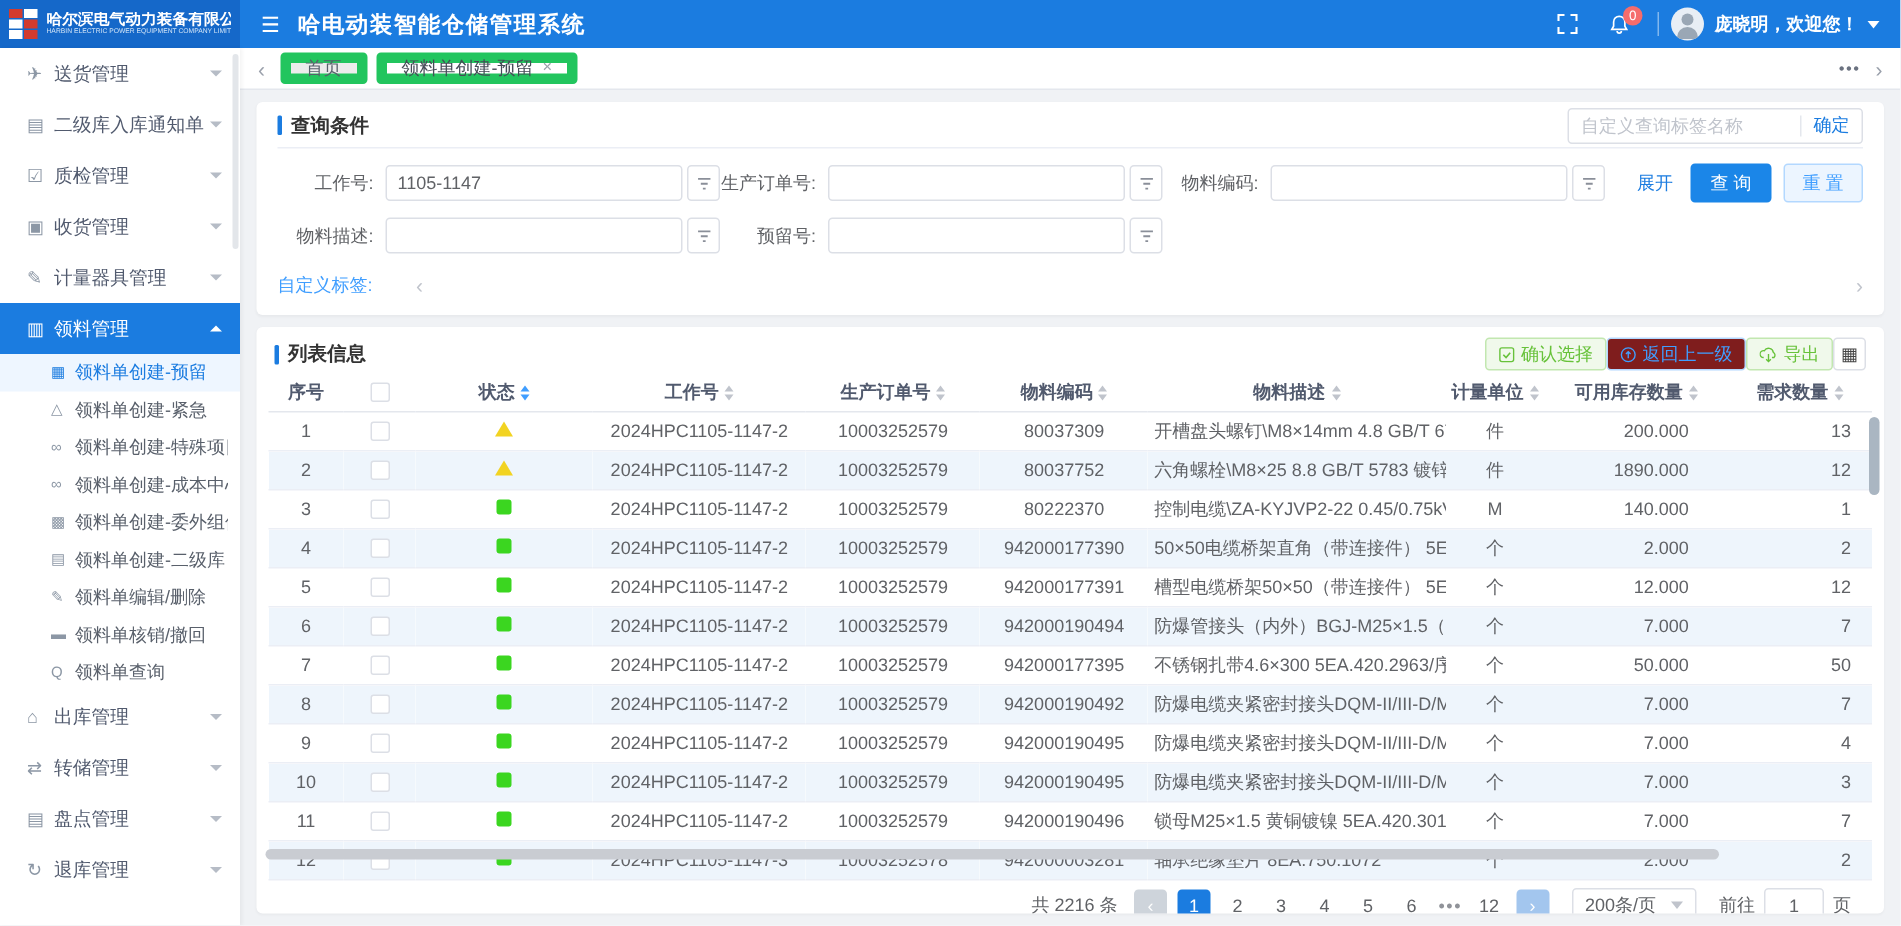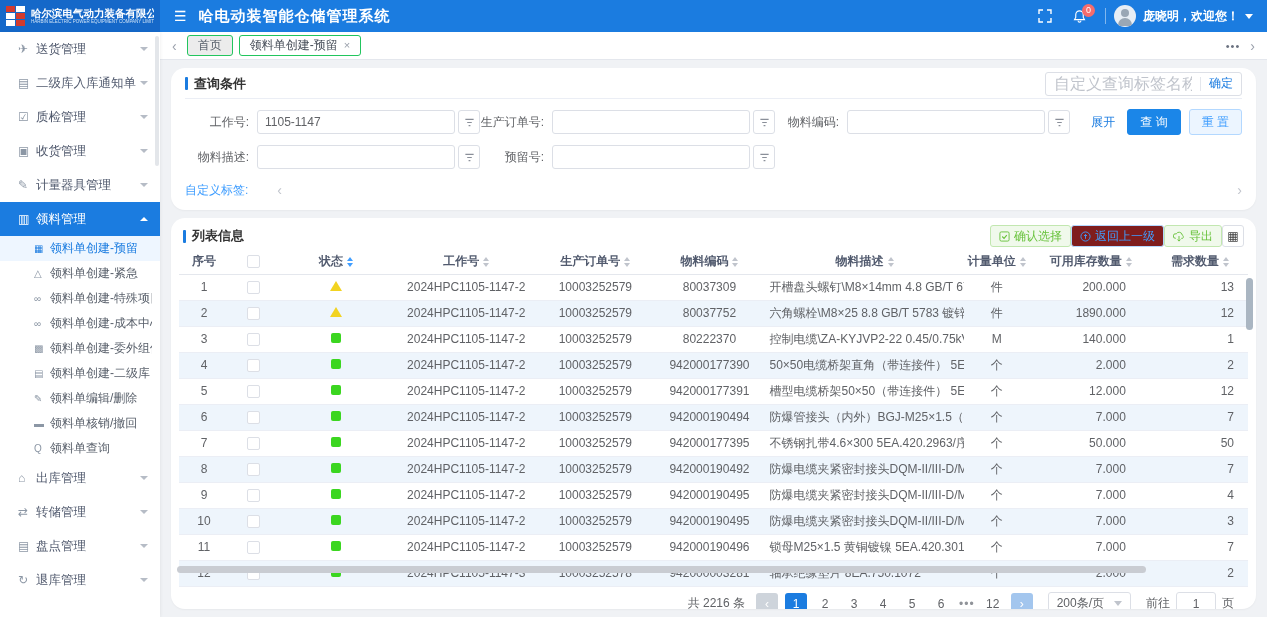--- a/index.html
+++ b/index.html
@@ -44,36 +44,36 @@
   .sub-item .lbl { font-size:12px; white-space:nowrap; overflow:hidden; }
   .sub-item.active { background:#eef6ff; color:#1b7ce0; }
   .sub-item.active .ic { color:#1b7ce0; }
   .side-scroll { position:absolute; right:1px; top:4px; width:4px; height:130px; background:#e3e6ea; border-radius:2px; }
 
   
   .content { flex:1; display:flex; flex-direction:column; overflow:hidden; }
   .tabbar { height:28px; background:#fff; border-bottom:1px solid #e4e7ed; display:flex; align-items:center; padding:0 8px; gap:6px; flex-shrink:0; }
   .tab-arrow { color:#9aa0ab; font-size:14px; cursor:pointer; padding:0 4px; }
   .tabs-box { display:flex; gap:6px; flex:1; }
-  .tab { height:21px; line-height:19px; padding:0 10px; border:1px solid #22c55e; border-radius:3px; background:#ececec; color:#57606b; font-size:12px; cursor:pointer; display:flex; align-items:center; gap:6px; }
+  .tab { height:21px; line-height:19px; padding:0 10px; border:7px solid #22c55e; border-radius:3px; background:#ececec; color:#57606b; font-size:12px; cursor:pointer; display:flex; align-items:center; gap:6px; }
   .tab.active { background:#fff; color:#454c57; }
   .tab .x { color:#9aa0ab; font-size:11px; cursor:pointer; }
   .tab-more { color:#6b7280; letter-spacing:1px; cursor:pointer; font-size:11px; }
 
   .cards { flex:1; padding:8px 11px; display:flex; flex-direction:column; gap:8px; overflow:hidden; }
-  .card { background:#fff; border-radius:14px; box-shadow:0 1px 2px rgba(0,0,0,.04); }
+  .card { background:#fff; border-radius:4px; box-shadow:0 1px 2px rgba(0,0,0,.04); }
 
   .sec-title { display:flex; align-items:center; font-size:13px; font-weight:bold; color:#333; }
   .sec-title::before { content:""; width:3px; height:13px; background:#1b7ce0; margin-right:6px; border-radius:1px; }
 
   
   .q-card { padding:7px 14px 8px; position:relative; }
   .q-head { display:flex; align-items:center; height:24px; border-bottom:1px solid #ebeef5; padding-bottom:6px; }
   .tag-group { margin-left:auto; display:flex; align-items:center; border:1px solid #dcdfe6; border-radius:3px; height:24px; padding:0 8px; gap:8px; }
-  .tag-group input { border:none; outline:none; width:138px; font-size:16px; color:#606266; }
+  .tag-group input { border:none; outline:none; width:138px; font-size:12px; color:#606266; }
   .tag-group input::placeholder { color:#c0c4cc; }
   .tag-group .vline { width:1px; height:14px; background:#e4e7ed; }
   .tag-confirm { color:#1b7ce0; cursor:pointer; font-size:12px; }
   .q-row { display:flex; align-items:center; margin-top:10px; }
   .q-field { display:flex; align-items:center; }
   .q-field .q-lbl { width:72px; text-align:right; padding-right:8px; color:#606266; flex-shrink:0; }
   .q-field input.q-in { width:198px; height:24px; border:1px solid #dcdfe6; border-radius:3px; padding:0 7px; font-size:12px; color:#606266; outline:none; }
   .filter-btn { width:22px; height:24px; border:1px solid #dcdfe6; border-radius:3px; margin-left:3px; display:flex; align-items:center; justify-content:center; cursor:pointer; background:#fff; }
   .q-field.no-filter { margin-right:25px; }
   .q-actions { margin-left:auto; display:flex; align-items:center; gap:8px; }

